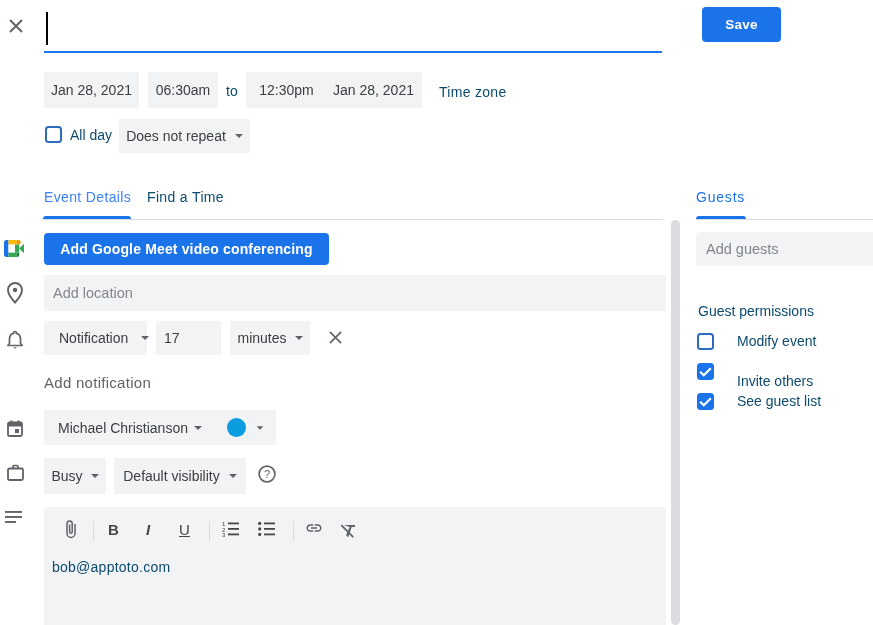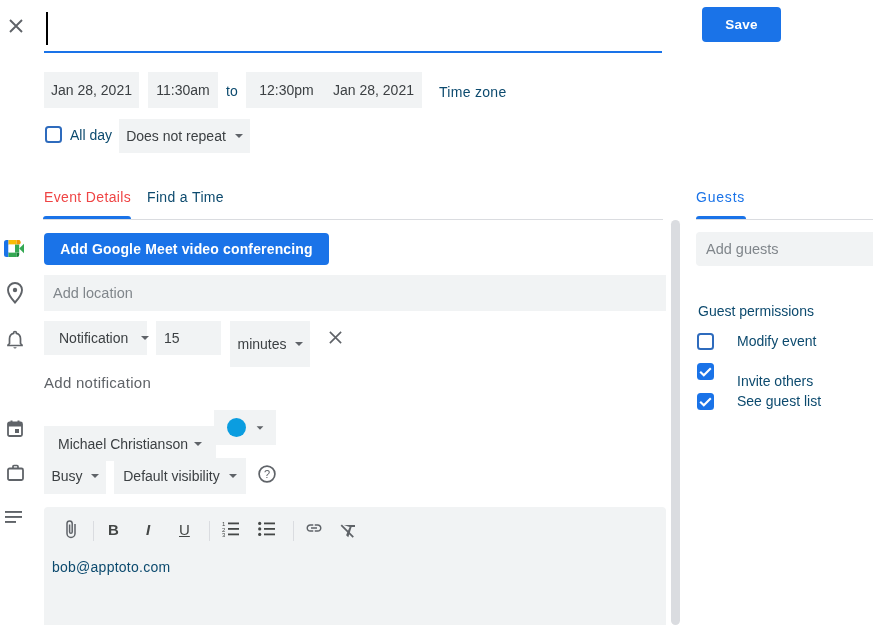--- a/index.html
+++ b/index.html
@@ -28,31 +28,31 @@
 
 <div class="abs" style="left:45px;top:7px;height:42px;display:flex;align-items:center;">
   <span style="display:inline-block;width:2px;height:33px;background:#000;margin-left:1px;"></span>
 </div>
 <div class="abs" style="left:44px;top:50.5px;width:618px;height:2.5px;background:#1a73e8;"></div>
 
 <div class="abs" style="left:702px;top:7px;width:79px;height:35px;background:#1a73e8;border-radius:4px;
   display:flex;align-items:center;justify-content:center;color:#fff;font-size:13.5px;font-weight:700;letter-spacing:0.2px;">Save</div>
 
 <div class="chip" style="left:44px;top:72px;width:95px;height:36px;">Jan 28, 2021</div>
-<div class="chip" style="left:148px;top:72px;width:70px;height:36px;">11:30am</div>
+<div class="chip" style="left:148px;top:72px;width:70px;height:36px;">06:30am</div>
 <div class="lbl" style="left:226px;top:83px;">to</div>
 <div class="chip" style="left:246px;top:72px;width:81px;height:36px;">12:30pm</div>
 <div class="chip" style="left:325px;top:72px;width:97px;height:36px;">Jan 28, 2021</div>
 <div class="lbl" style="left:439px;top:84px;letter-spacing:0.3px;">Time zone</div>
 
 <div class="cb off" style="left:44.5px;top:126px;"></div>
 <div class="lbl" style="left:70px;top:127px;">All day</div>
 <div class="chip" style="left:119px;top:119px;width:131px;height:34px;gap:9px;align-items:center;">Does not repeat<span class="arrow"></span></div>
 
-<div class="lbl" style="left:44px;top:189px;color:#ef4444;letter-spacing:0.35px;">Event Details</div>
+<div class="lbl" style="left:44px;top:189px;color:#3b82f6;letter-spacing:0.35px;">Event Details</div>
 <div class="lbl" style="left:147px;top:189px;letter-spacing:0.35px;">Find a Time</div>
 <div class="blue-ul" style="left:43px;top:215.5px;width:88px;"></div>
 <div class="gray-ln" style="left:43px;top:218.5px;width:620px;"></div>
 <div class="lbl" style="left:696px;top:189px;color:#1a73e8;letter-spacing:0.8px;">Guests</div>
 <div class="blue-ul" style="left:696px;top:215.5px;width:50px;"></div>
 <div class="gray-ln" style="left:696px;top:218.5px;width:177px;"></div>
 
 <svg class="abs" style="left:4px;top:240px" width="20" height="17" viewBox="0 0 20 17">
   <path d="M0 2.5 A2.5 2.5 0 0 1 2.5 0 L4.5 0 L4.5 17 L2.5 17 A2.5 2.5 0 0 1 0 14.5 Z" fill="#1a73e8"></path>
   <rect x="4.5" y="0" width="8" height="4.6" fill="#fbbc04"></rect>
@@ -70,35 +70,35 @@
   <path d="M8 1 C4.1 1 1 4.1 1 8 C1 13 8 20.5 8 20.5 C8 20.5 15 13 15 8 C15 4.1 11.9 1 8 1 Z" fill="none" stroke="#5f6368" stroke-width="1.9"></path>
   <circle cx="8" cy="8" r="2.2" fill="#5f6368"></circle>
 </svg>
 <div class="chip" style="left:44px;top:275px;width:622px;height:36px;justify-content:flex-start;padding-left:9px;color:#80868b;font-size:14.5px;">Add location</div>
 
 <svg class="abs" style="left:7px;top:330px" width="16" height="19" viewBox="0 0 16 19">
   <path d="M8 1.5 C8.8 1.5 9.4 2.1 9.4 2.9 L9.4 3.3 C11.9 3.9 13.5 6 13.5 8.8 L13.5 13.5 L15 15 L15 15.5 L1 15.5 L1 15 L2.5 13.5 L2.5 8.8 C2.5 6 4.1 3.9 6.6 3.3 L6.6 2.9 C6.6 2.1 7.2 1.5 8 1.5 Z" fill="none" stroke="#5f6368" stroke-width="1.7"></path>
   <path d="M6.3 17.2 A1.8 1.8 0 0 0 9.7 17.2 Z" fill="#5f6368"></path>
 </svg>
 <div class="chip" style="left:44px;top:321px;width:103px;height:34px;justify-content:flex-start;padding-left:15px;gap:13px;">Notification<span class="arrow"></span></div>
-<div class="chip" style="left:156px;top:321px;width:65px;height:34px;justify-content:flex-start;padding-left:8px;">15</div>
-<div class="chip" style="left:230px;top:321px;width:80px;height:46px;gap:8px;">minutes<span class="arrow"></span></div>
+<div class="chip" style="left:156px;top:321px;width:65px;height:34px;justify-content:flex-start;padding-left:8px;">17</div>
+<div class="chip" style="left:230px;top:321px;width:80px;height:34px;gap:8px;">minutes<span class="arrow"></span></div>
 <svg class="abs" style="left:328px;top:330px" width="15" height="15" viewBox="0 0 16 16">
   <path d="M2 2 L14 14 M14 2 L2 14" stroke="#5f6368" stroke-width="1.7" fill="none"></path>
 </svg>
 <div class="lbl" style="left:44px;top:374px;color:#5f6368;font-size:15px;letter-spacing:0.28px;">Add notification</div>
 
 <svg class="abs" style="left:7px;top:420px" width="16" height="17" viewBox="0 0 16 17">
   <rect x="1" y="2.5" width="14" height="13.5" rx="1.5" fill="none" stroke="#5f6368" stroke-width="1.8"></rect>
   <rect x="1" y="2.5" width="14" height="4" fill="#5f6368"></rect>
   <rect x="3.5" y="0.5" width="2" height="3" fill="#5f6368"></rect>
   <rect x="10.5" y="0.5" width="2" height="3" fill="#5f6368"></rect>
   <rect x="8" y="9" width="4" height="4" fill="#5f6368"></rect>
 </svg>
-<div class="chip" style="left:44px;top:426px;width:172px;height:35px;gap:6px;">Michael Christianson<span class="arrow"></span></div>
+<div class="chip" style="left:44px;top:410px;width:172px;height:35px;gap:6px;">Michael Christianson<span class="arrow"></span></div>
 <div class="chip" style="left:214px;top:410px;width:62px;height:35px;gap:10px;">
       <span style="width:19px;height:19px;border-radius:50%;background:#0b9de0;display:inline-block;"></span>
       <span class="arrow" style="transform:scale(0.85);"></span>
     </div>
 
 <svg class="abs" style="left:7px;top:464px" width="17" height="17" viewBox="0 0 17 17">
   <rect x="1" y="4.5" width="15" height="11.5" rx="1.5" fill="none" stroke="#5f6368" stroke-width="1.8"></rect>
   <path d="M6 4.5 L6 2.5 Q6 1.5 7 1.5 L10 1.5 Q11 1.5 11 2.5 L11 4.5" fill="none" stroke="#5f6368" stroke-width="1.7"></path>
 </svg>
 <div class="chip" style="left:44px;top:458px;width:62px;height:36px;gap:8px;">Busy<span class="arrow"></span></div>

